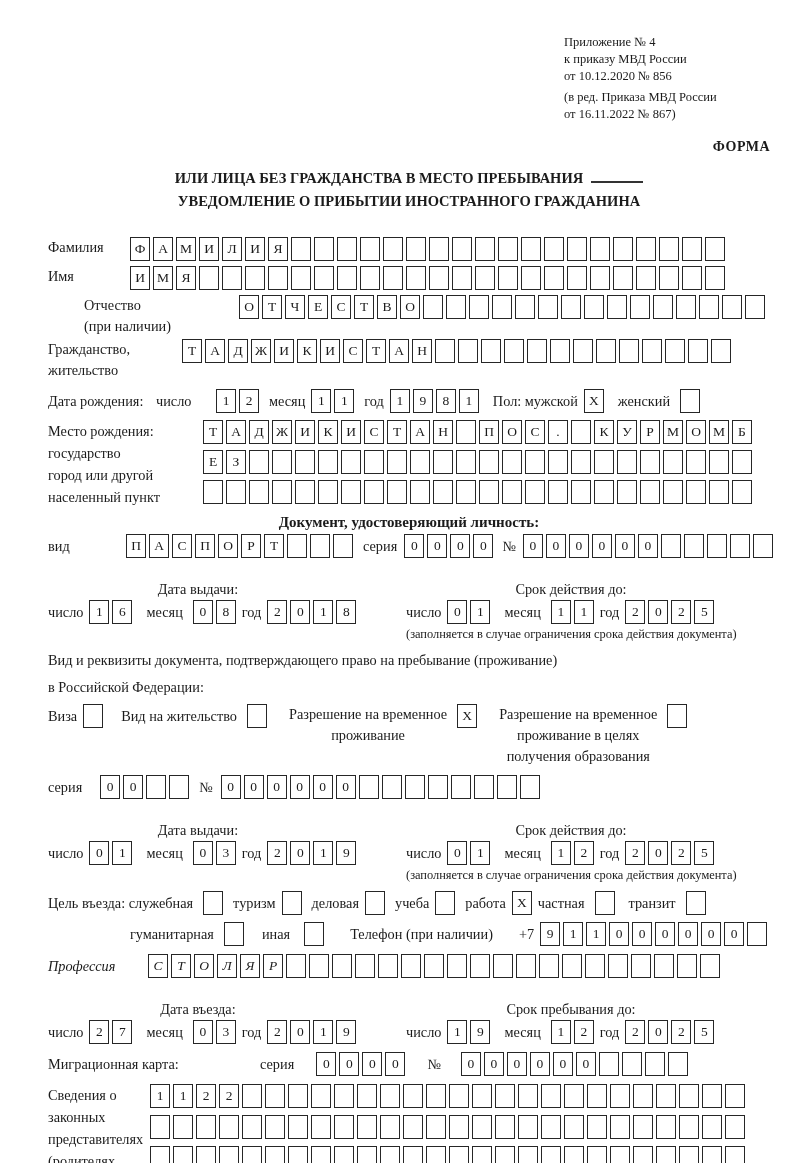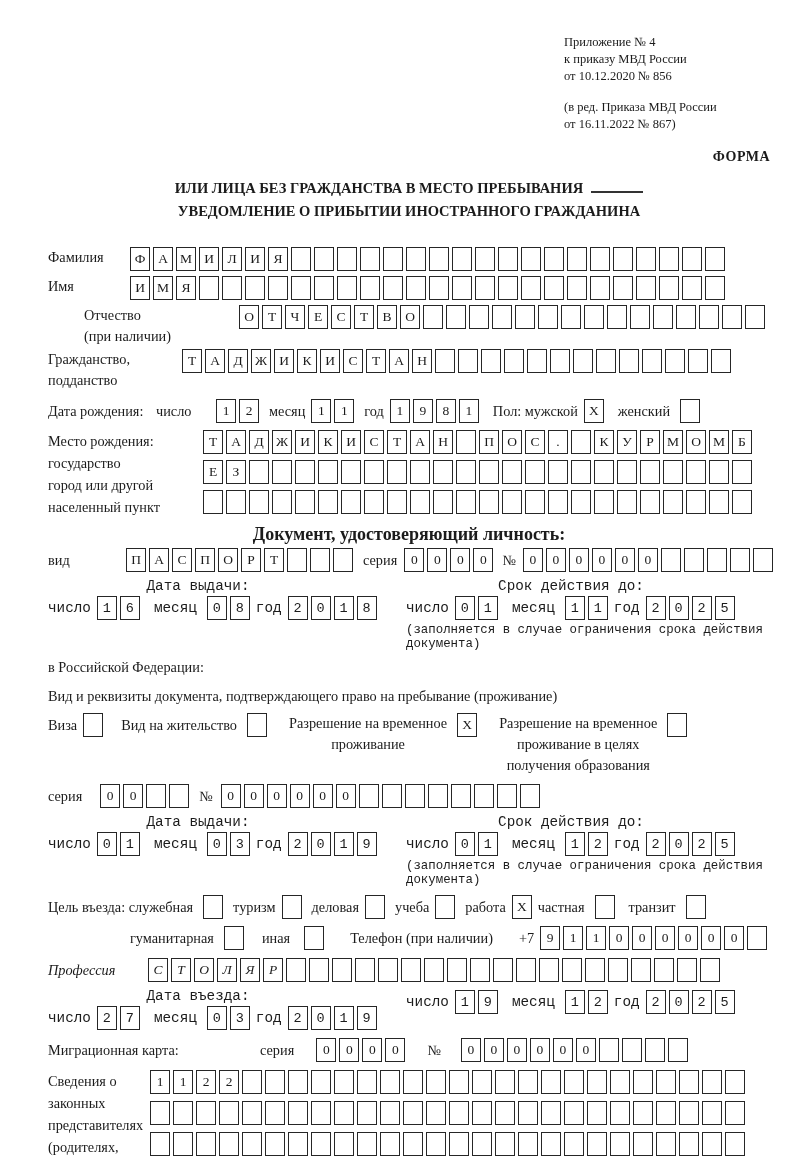--- a/index.html
+++ b/index.html
@@ -2,46 +2,46 @@
 <html><head>
 <meta charset="utf-8">
 <style>
   html,body{margin:0;padding:0;background:#ffffff;}
   body{width:800px;height:1163px;overflow:hidden;color:#1b1b1b;
        font-family:"Liberation Serif","DejaVu Serif",serif;}
   .page{box-sizing:border-box;width:800px;height:1163px;padding:34px 30px 0 48px;}
 
   
   .appendix{margin-left:516px;font-size:12.5px;line-height:17px;}
-  .appendix .grp2{margin-top:14px;}
+  .appendix .grp2{margin-top:4px;}
   .forma{font-weight:bold;font-size:14px;text-align:right;margin-top:16px;letter-spacing:.5px;}
 
   
   .title{margin-top:12px;text-align:center;font-weight:bold;font-size:14.5px;line-height:23px;}
   .blank-line{display:inline-block;width:52px;border-bottom:2px solid #333;height:12px;margin-left:8px;}
   .sect{margin-top:18px;text-align:center;font-weight:bold;font-size:13.3px;}
 
   
   .row{display:flex;align-items:flex-start;margin-top:5px;}
   .lbl{font-size:14.3px;line-height:21px;flex-shrink:0;}
   .cells{display:flex;flex-wrap:nowrap;gap:3px;flex-shrink:0;}
   .cell{width:20px;height:24px;border:1.8px solid #262626;box-sizing:border-box;
         display:flex;align-items:center;justify-content:center;font-size:13.5px;
         flex-shrink:0;background:#fff;}
   .stack{display:flex;flex-direction:column;gap:6px;}
   .inlbl{font-size:14.3px;line-height:24px;flex-shrink:0;}
   .note{font-size:12.4px;}
 
-  .twocol{display:flex;margin-top:6px;font-family:Liberation Mono, monospace;}
+  .twocol{display:flex;margin-top:23px;}
   .col-l{width:358px;flex-shrink:0;}
   .col-r{flex:1;}
   .ghead{font-size:14.3px;text-align:center;width:300px;}
   .ghead-r{font-size:14.3px;text-align:center;width:330px;}
   .daterow{display:flex;align-items:flex-start;margin-top:2px;}
-  .boldline{font-weight:bold;font-size:18px;text-align:center;margin-top:6px;}
+  .boldline{font-weight:bold;font-size:15px;text-align:center;margin-top:6px;}
   .permit-lbl{font-size:14.3px;line-height:21px;text-align:center;}
   .mr6{margin-right:6px;} .mr10{margin-right:10px;} .mr14{margin-right:14px;} .mr18{margin-right:18px;}
 </style>
 </head>
 <body>
 
 <div class="page">
 
   <div class="appendix">
     <div>Приложение № 4</div>
@@ -151,21 +151,21 @@
         <span class="cell"></span>
         <span class="cell"></span>
         <span class="cell"></span>
         <span class="cell"></span>
       </span>
   </div>
 
   <div class="row" style="margin-top:2px;">
     <span class="lbl" style="width:134px;">
       <span>Гражданство,</span><br>
-      <span>подданство</span>
+      <span>жительство</span>
     </span>
     <span class="cells">
         <span class="cell">Т</span>
         <span class="cell">А</span>
         <span class="cell">Д</span>
         <span class="cell">Ж</span>
         <span class="cell">И</span>
         <span class="cell">К</span>
         <span class="cell">И</span>
         <span class="cell">С</span>
@@ -386,22 +386,22 @@
             <span class="cell">2</span>
             <span class="cell">0</span>
             <span class="cell">2</span>
             <span class="cell">5</span>
           </span>
       </div>
       <div class="note" style="margin-top:3px;">(заполняется в случае ограничения срока действия документа)</div>
     </div>
   </div>
 
+  <div class="lbl" style="margin-top:8px;">Вид и реквизиты документа, подтверждающего право на пребывание (проживание)</div>
   <div class="lbl" style="margin-top:6px;">в Российской Федерации:</div>
-  <div class="lbl" style="margin-top:8px;">Вид и реквизиты документа, подтверждающего право на пребывание (проживание)</div>
 
   <div class="row" style="margin-top:6px;">
     <span class="inlbl mr6">Виза</span>
     <span class="cells mr18">
         <span class="cell"></span>
       </span>
     <span class="inlbl mr10">Вид на жительство</span>
     <span class="cells" style="margin-right:22px;">
         <span class="cell"></span>
       </span>
@@ -601,20 +601,21 @@
         <span class="inlbl mr6">год</span>
         <span class="cells">
             <span class="cell">2</span>
             <span class="cell">0</span>
             <span class="cell">1</span>
             <span class="cell">9</span>
           </span>
       </div>
     </div>
     <div class="col-r">
+      <div class="ghead-r">Срок пребывания до:</div>
       <div class="daterow">
         <span class="inlbl mr6">число</span>
         <span class="cells" style="margin-right:14px;">
             <span class="cell">1</span>
             <span class="cell">9</span>
           </span>
         <span class="inlbl mr10">месяц</span>
         <span class="cells mr6">
             <span class="cell">1</span>
             <span class="cell">2</span>

